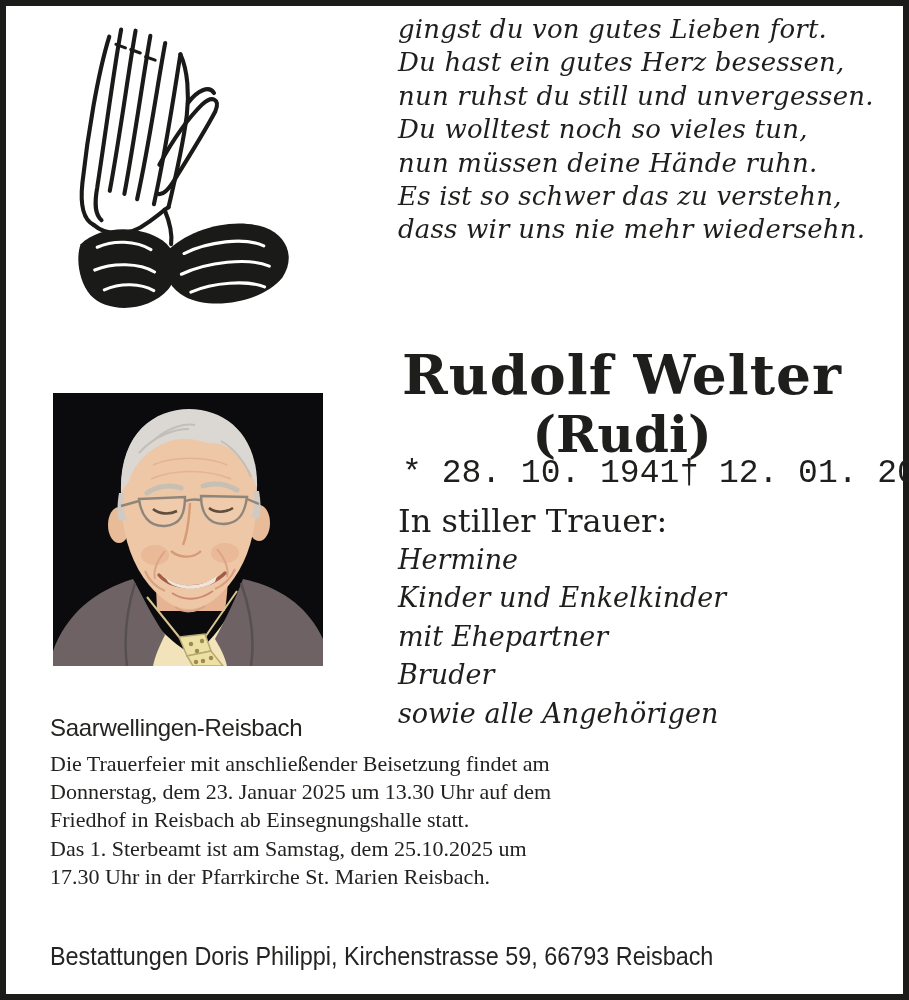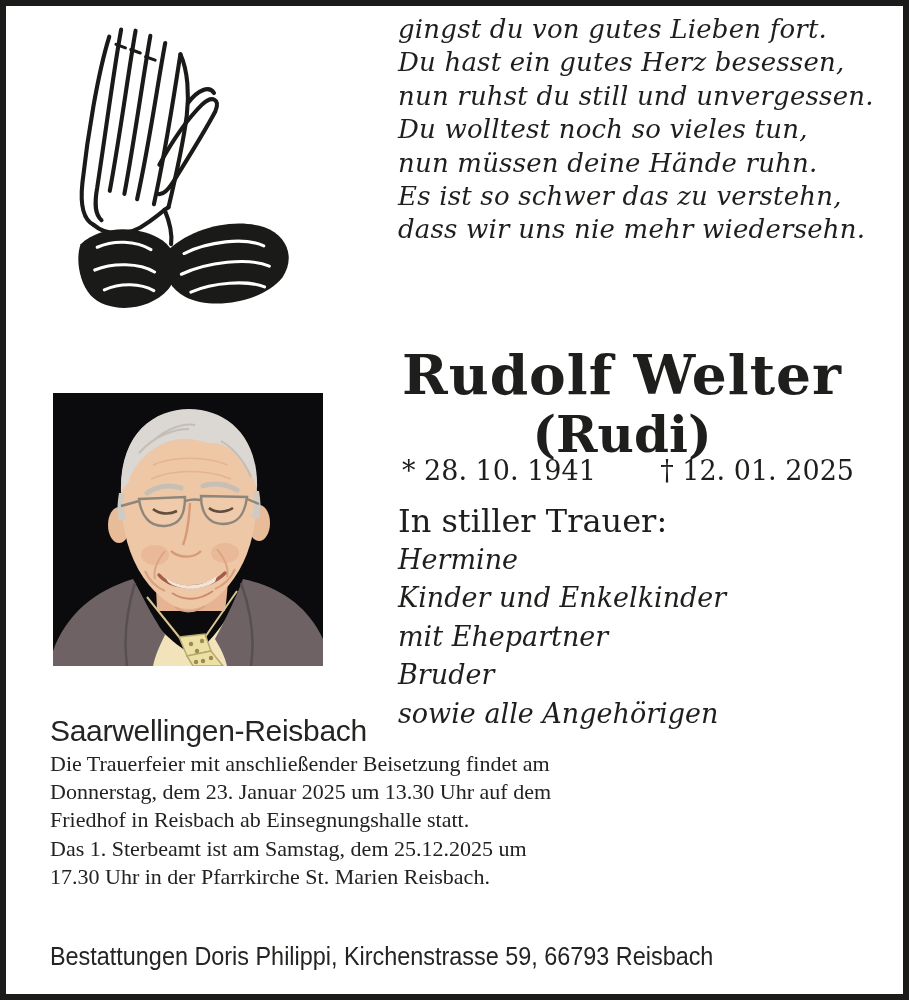--- a/index.html
+++ b/index.html
@@ -67,22 +67,23 @@
     font-size: 50px;
     line-height: 58px;
   }
   .dates-row {
     position: absolute;
     left: 402px;
     top: 455px;
     width: 452px;
     display: flex;
     justify-content: space-between;
-    font-size: 27px;
-    white-space: nowrap;
+    font-size: 33px;
+    white-space: nowrap;
+    font-family: Liberation Mono, monospace;
   }
   .trauer-intro {
     position: absolute;
     left: 398px;
     top: 502px;
     font-size: 32px;
   }
   .mourners {
     position: absolute;
     left: 398px;
@@ -97,21 +98,21 @@
     left: 53px;
     top: 393px;
     width: 270px;
     height: 273px;
   }
   .city-heading {
     position: absolute;
     left: 50px;
     top: 714px;
     font-family: "Liberation Sans", sans-serif;
-    font-size: 30px;
+    font-size: 24px;
     letter-spacing: -0.3px;
     color: #242422;
   }
   .funeral-text {
     position: absolute;
     left: 50px;
     top: 718px;
     font-family: "Liberation Serif", serif;
     font-size: 22px;
     line-height: 28.2px;
@@ -263,19 +264,19 @@
       <path d="M122 214 C130 220 142 220 152 213" stroke="#dba486" stroke-width="2" fill="none"></path>
     </svg>
   </div>
 
   <div class="city-heading">Saarwellingen-Reisbach</div>
 
   <div class="funeral-text">
     <div>Die Trauerfeier mit anschließender Beisetzung findet am</div>
     <div>Donnerstag, dem 23. Januar 2025 um 13.30 Uhr auf dem</div>
     <div>Friedhof in Reisbach ab Einsegnungshalle statt.</div>
-    <div>Das 1. Sterbeamt ist am Samstag, dem 25.12.2025 um</div>
+    <div>Das 1. Sterbeamt ist am Samstag, dem 25.10.2025 um</div>
     <div>17.30 Uhr in der Pfarrkirche St. Marien Reisbach.</div>
   </div>
 
   <div class="footer-line">Bestattungen Doris Philippi, Kirchenstrasse 59, 66793 Reisbach</div>
 
 </div>
 
 </body></html>

